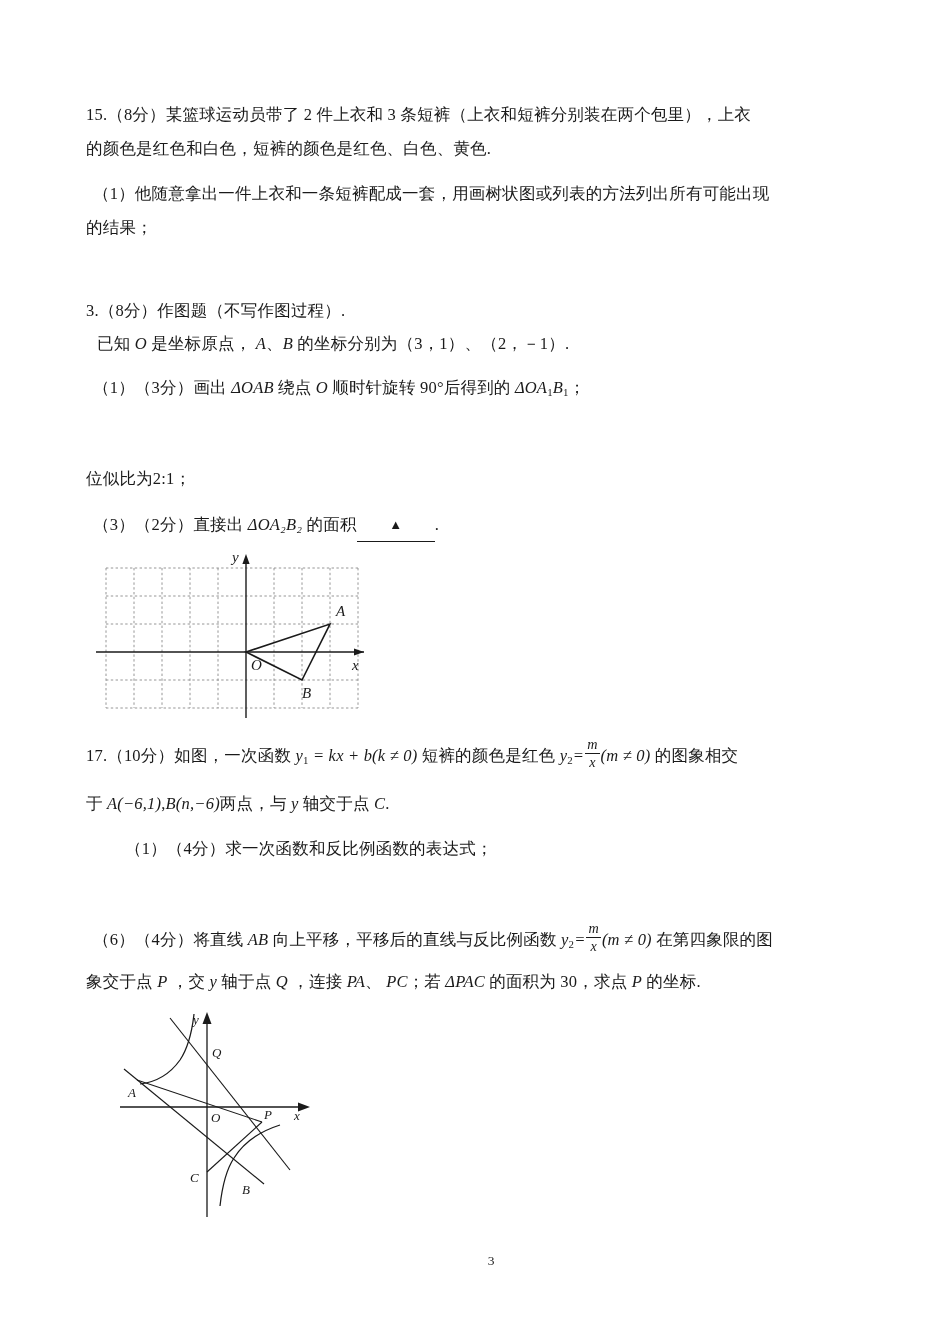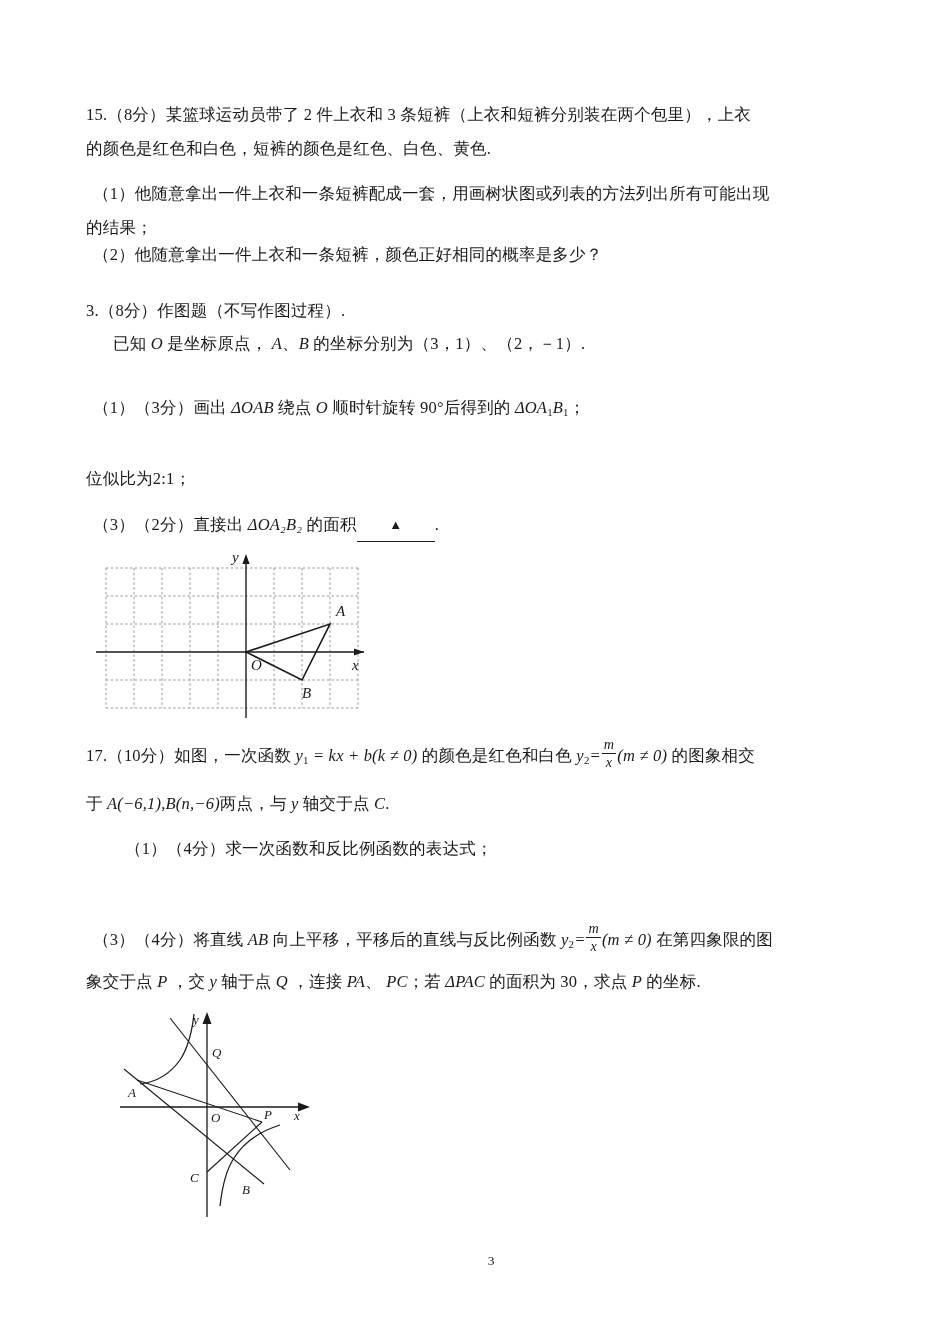--- a/index.html
+++ b/index.html
@@ -93,37 +93,34 @@
   </div>
   <div class="block" style="left:86px; top:132px;">
     <span>的颜色是红色和白色，短裤的颜色是红色、白色、黄色.</span>
   </div>
   <div class="block" style="left:93px; top:177px;">
     <span>（1）他随意拿出一件上衣和一条短裤配成一套，用画树状图或列表的方法列出所有可能出现</span>
   </div>
   <div class="block" style="left:86px; top:211px;">
     <span>的结果；</span>
   </div>
-  <div class="block" style="left:93px; top:238px;">
-    <span>（2）他随意拿出一件上衣和一条短裤，颜色正好相同的概率是多少？</span>
-  </div>
 
   <div class="block" style="left:86px; top:294px;">
     <span>3.（8分）作图题（不写作图过程）.</span>
   </div>
 
-  <div class="block" style="left:113px; top:327px;">
+  <div class="block" style="left:97px; top:327px;">
     <span>已知</span>
     <i class="v">O</i>
     <span>是坐标原点，</span>
     <i class="v">A</i><span>、</span><i class="v">B</i>
     <span>的坐标分别为（3，1）、（2，－1）.</span>
   </div>
 
-  <div class="block" style="left:93px; top:391px;">
+  <div class="block" style="left:93px; top:371px;">
     <span>（1）（3分）画出</span>
     <i class="v">ΔOAB</i>
     <span>绕点</span>
     <i class="v">O</i>
     <span>顺时针旋转 90°后得到的</span>
     <i class="v"><span>ΔOA</span><sub class="n">1</sub><span>B</span><sub class="n">1</sub></i><span>；</span>
   </div>
 
   <div class="block" style="left:86px; top:462px;">
     <span>位似比为2:1；</span>
@@ -173,40 +170,40 @@
       <text x="206" y="158" font-size="15">B</text>
       <text x="256" y="130" font-size="15">x</text>
       <text x="136" y="22" font-size="15">y</text>
     </svg>
   </div>
 
   <div class="block" style="left:86px; top:738px; line-height:36px;">
     <span>17.（10分）如图，一次函数</span>
     <i class="v"><span>y</span><sub class="n">1</sub></i>
     <span class="mi">= kx + b(k ≠ 0)</span>
-    <span>的颜色是红色和白色</span>
+    <span>短裤的颜色是红色</span>
     <i class="v"><span>y</span><sub class="n">2</sub></i><span class="mi">=</span><span class="frac"><span class="top">m</span><span class="bar"></span><span class="bot">x</span></span><span class="mi">(m ≠ 0)</span>
     <span>的图象相交</span>
   </div>
 
   <div class="block" style="left:86px; top:787px;">
     <span>于</span>
     <span class="mi">A(−6,1)</span><span>,</span><span class="mi">B(n,−6)</span><span>两点，与</span>
     <i class="v">y</i>
     <span>轴交于点</span>
     <i class="v">C</i><span>.</span>
   </div>
 
   <div class="block" style="left:93px; top:832px;margin-left:32px;">
     <span>（1）（4分）求一次函数和反比例函数的表达式；</span>
   </div>
 
 
   <div class="block" style="left:93px; top:922px; line-height:36px;">
-    <span>（3）（4分）将直线</span>
+    <span>（6）（4分）将直线</span>
     <i class="v">AB</i>
     <span>向上平移，平移后的直线与反比例函数</span>
     <i class="v"><span>y</span><sub class="n">2</sub></i><span class="mi">=</span><span class="frac"><span class="top">m</span><span class="bar"></span><span class="bot">x</span></span><span class="mi">(m ≠ 0)</span>
     <span>在第四象限的图</span>
   </div>
 
   <div class="block" style="left:86px; top:965px;">
     <span>象交于点</span>
     <i class="v">P</i>
     <span>，交</span>

